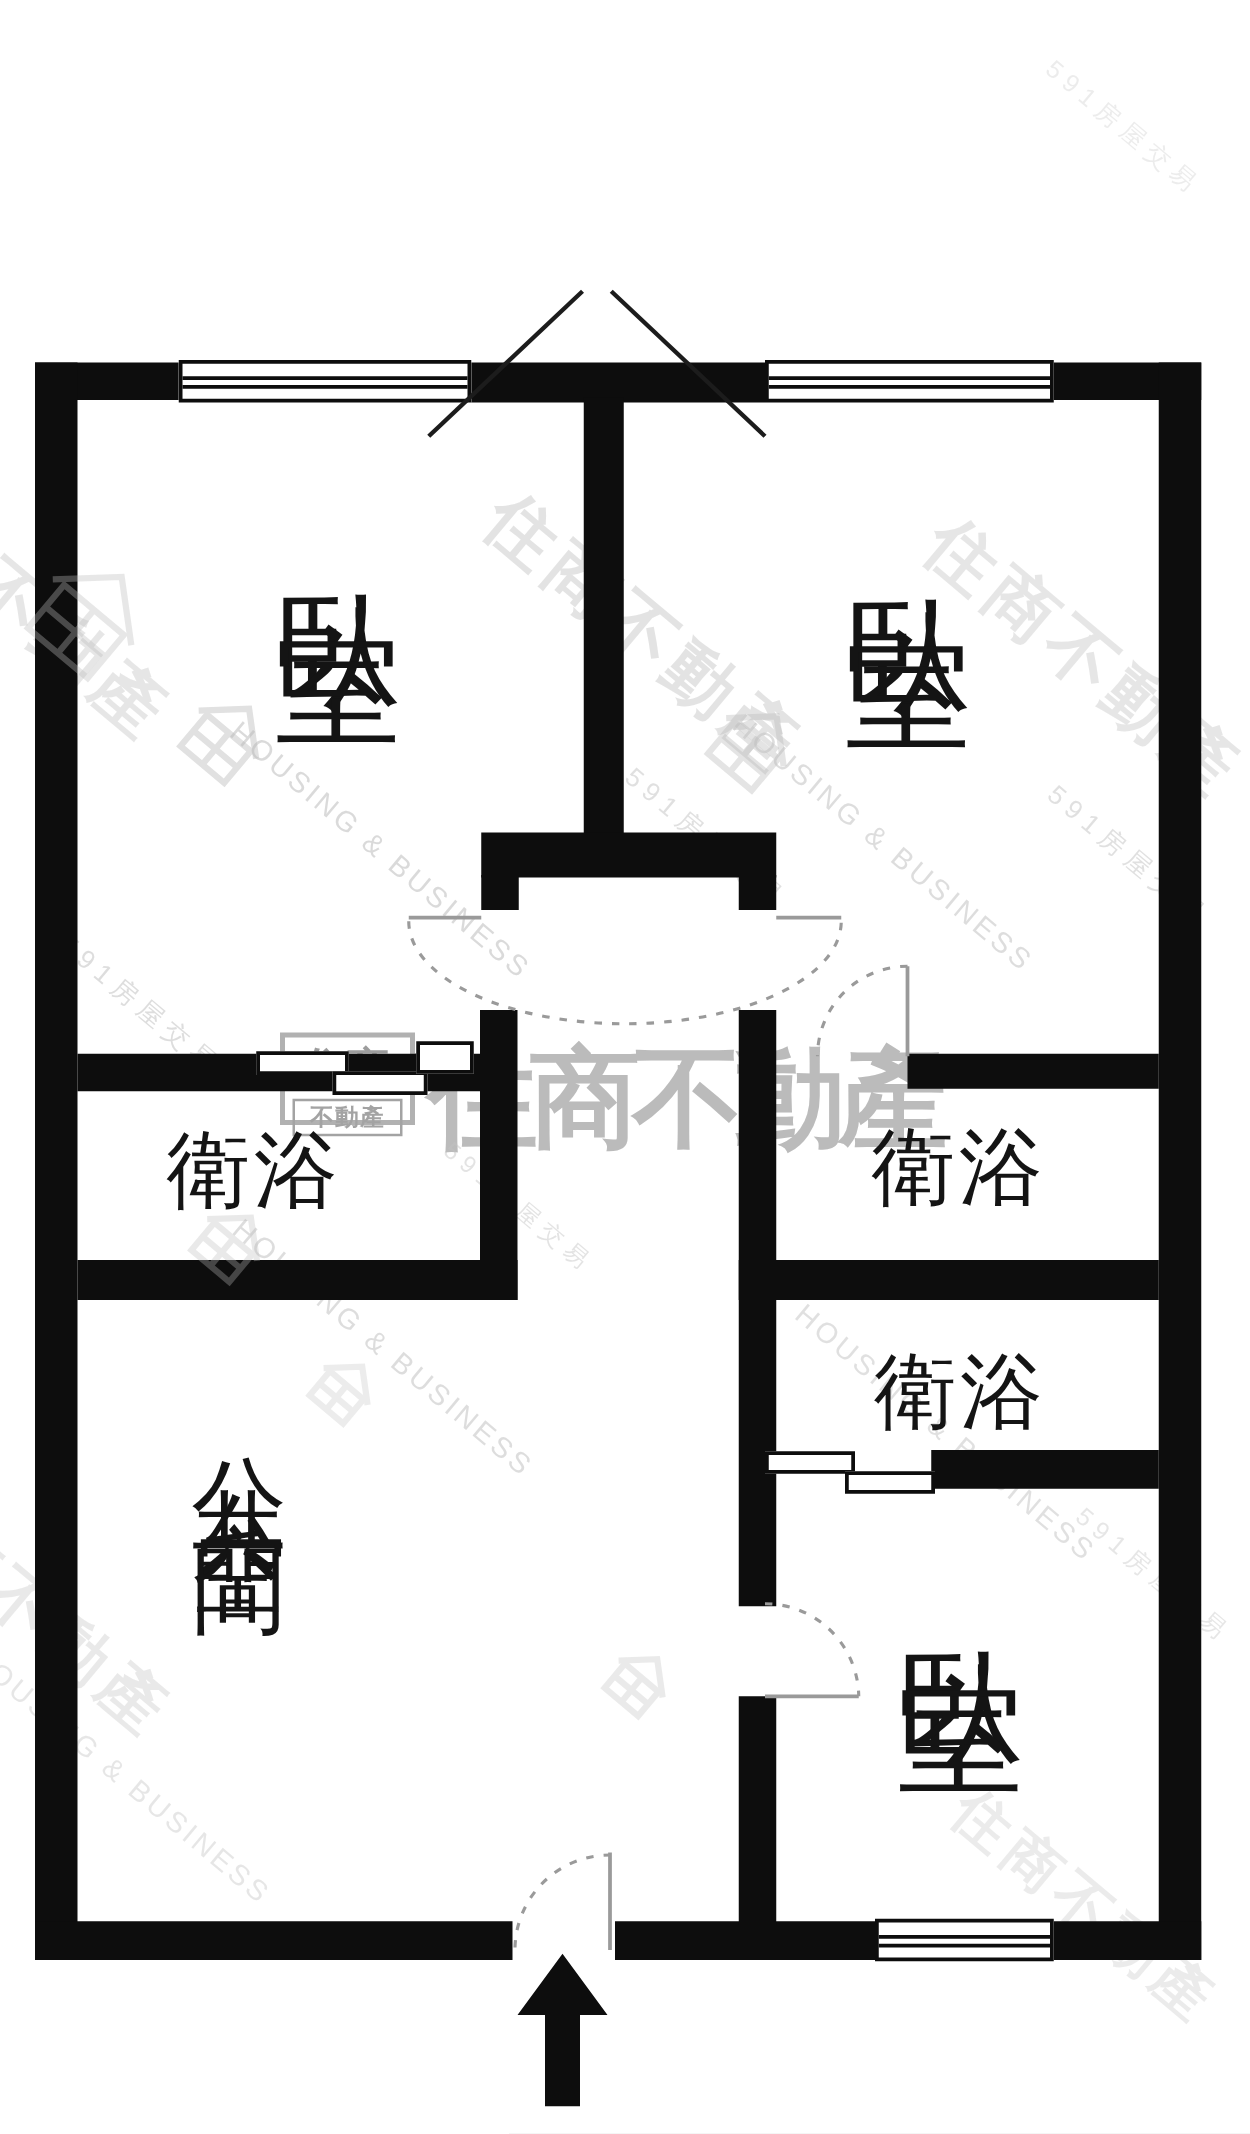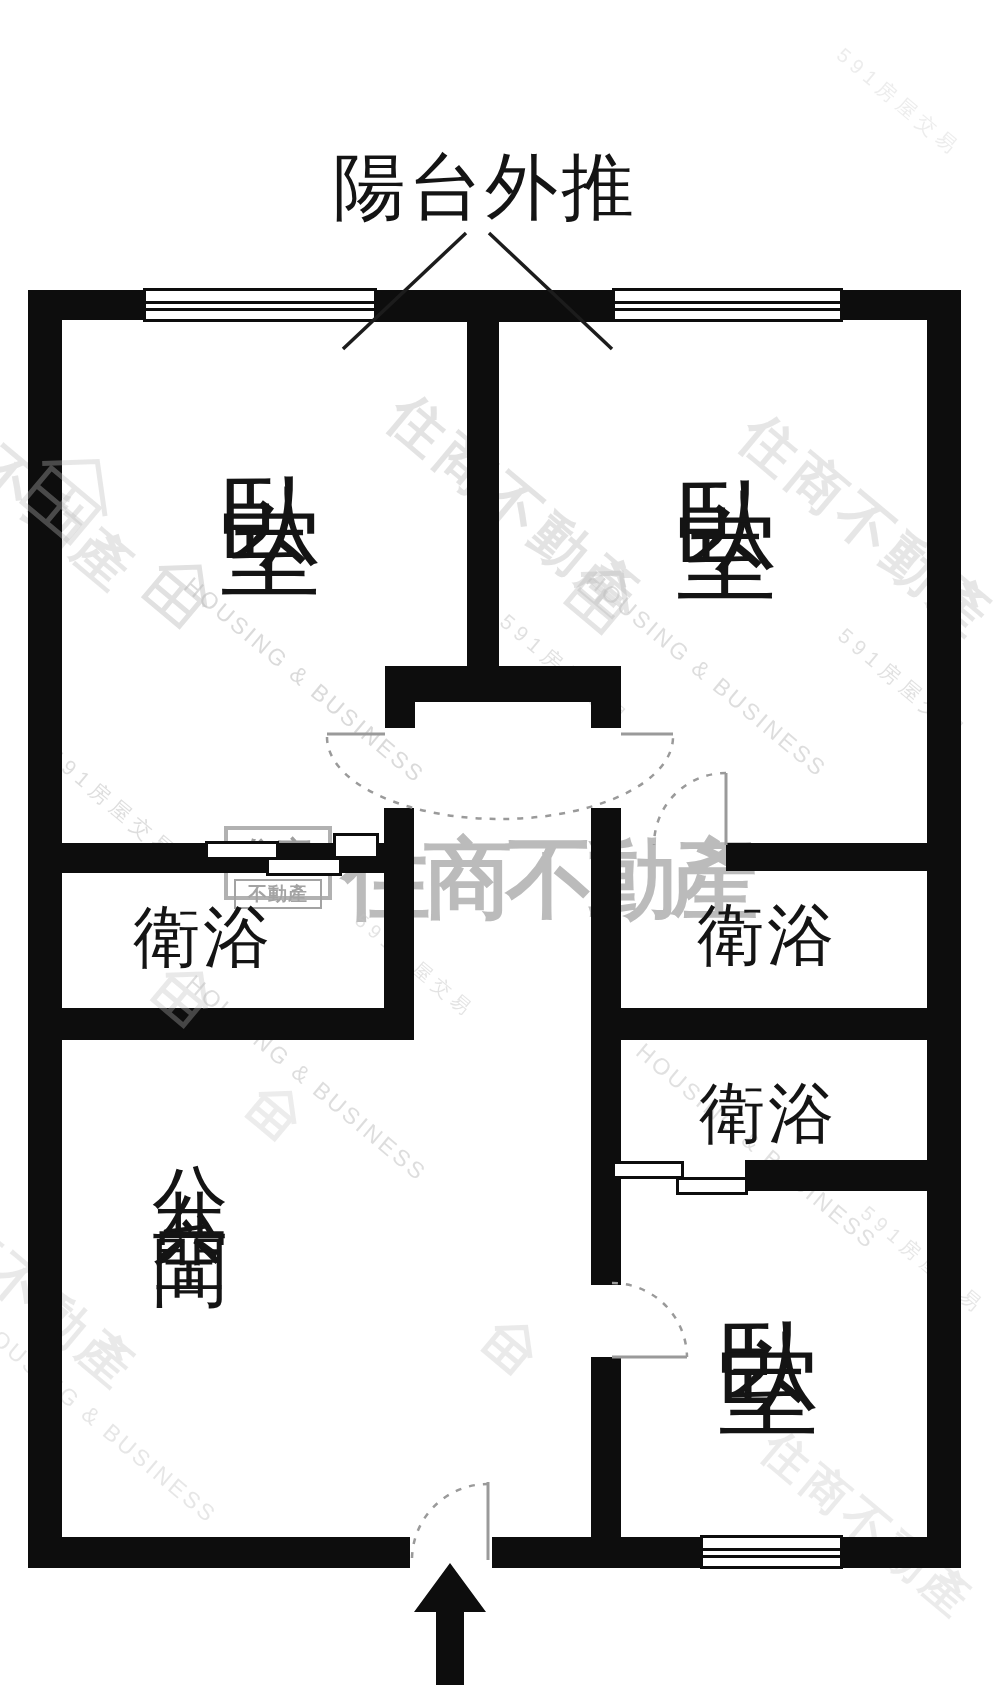--- a/index.html
+++ b/index.html
@@ -142,21 +142,20 @@
         <path d="M511,1341.32 V1366.62 M493.52,1354.2 H528.48"></path>
       </g>
       <g transform="rotate(40 275 1111)" opacity="0.28" stroke="#bdbdbd" stroke-width="5" fill="none">
         <path d="M252,1108.7 L275,1088 L298,1108.7"></path>
         <rect x="257.52" y="1107.32" width="34.96" height="25.3"></rect>
         <path d="M275,1107.32 V1132.62 M257.52,1120.2 H292.48"></path>
       </g>
     </svg>
 
   <div id="label-layer">
-    <div class="room-label" id="lbl-title" style="left:333px;top:146px;font-size:73px;letter-spacing:3px;">陽台外推</div>
     <div class="room-label v" id="lbl-bedroom1" style="left: 214px; top: 397px; font-size: 102px; letter-spacing: 16px;">臥室</div>
     <div class="room-label v" id="lbl-bedroom2" style="left: 670px; top: 401px; font-size: 102px; letter-spacing: 16px;">臥室</div>
     <div class="room-label v" id="lbl-bedroom3" style="left: 712px; top: 1242px; font-size: 102px; letter-spacing: 10px;">臥室</div>
     <div class="room-label" id="lbl-bath_left" style="left: 133px; top: 899px; font-size: 67px; letter-spacing: 3px;">衛浴</div>
     <div class="room-label" id="lbl-bath_right_upper" style="left: 697px; top: 897px; font-size: 67px; letter-spacing: 3px;">衛浴</div>
     <div class="room-label" id="lbl-bath_right_lower" style="left: 699px; top: 1077px; font-size: 66px; letter-spacing: 3px;">衛浴</div>
     <div class="room-label v" id="lbl-public_space" style="left: 149px; top: 1104px; font-size: 76px; letter-spacing: 25px;">公共空間</div>
   </div>
 
 </div>

